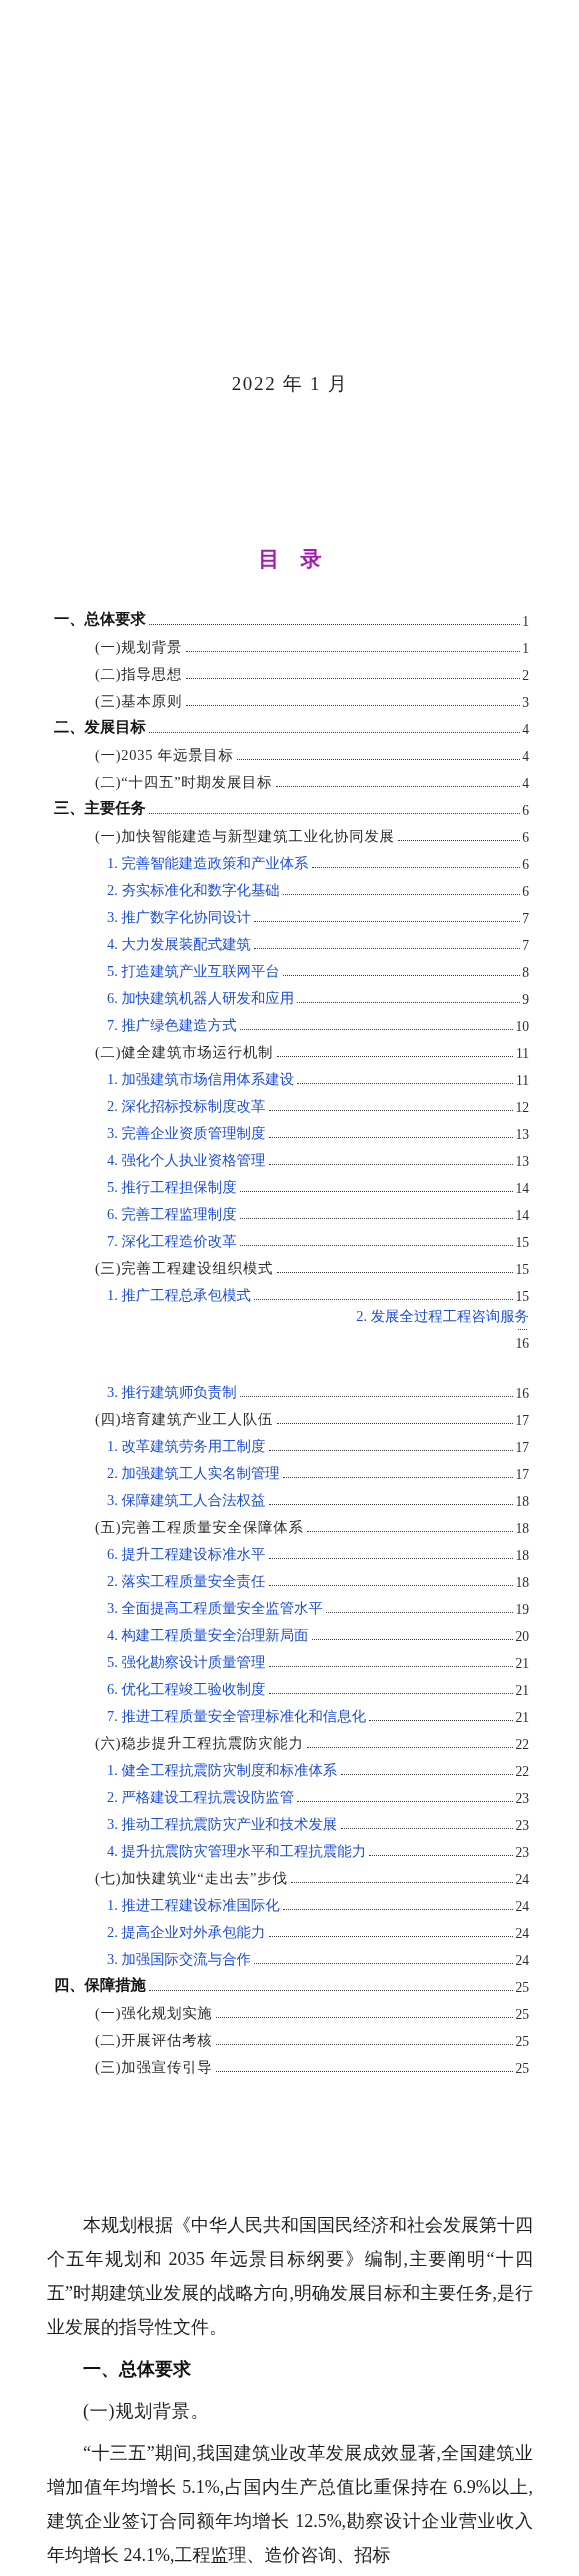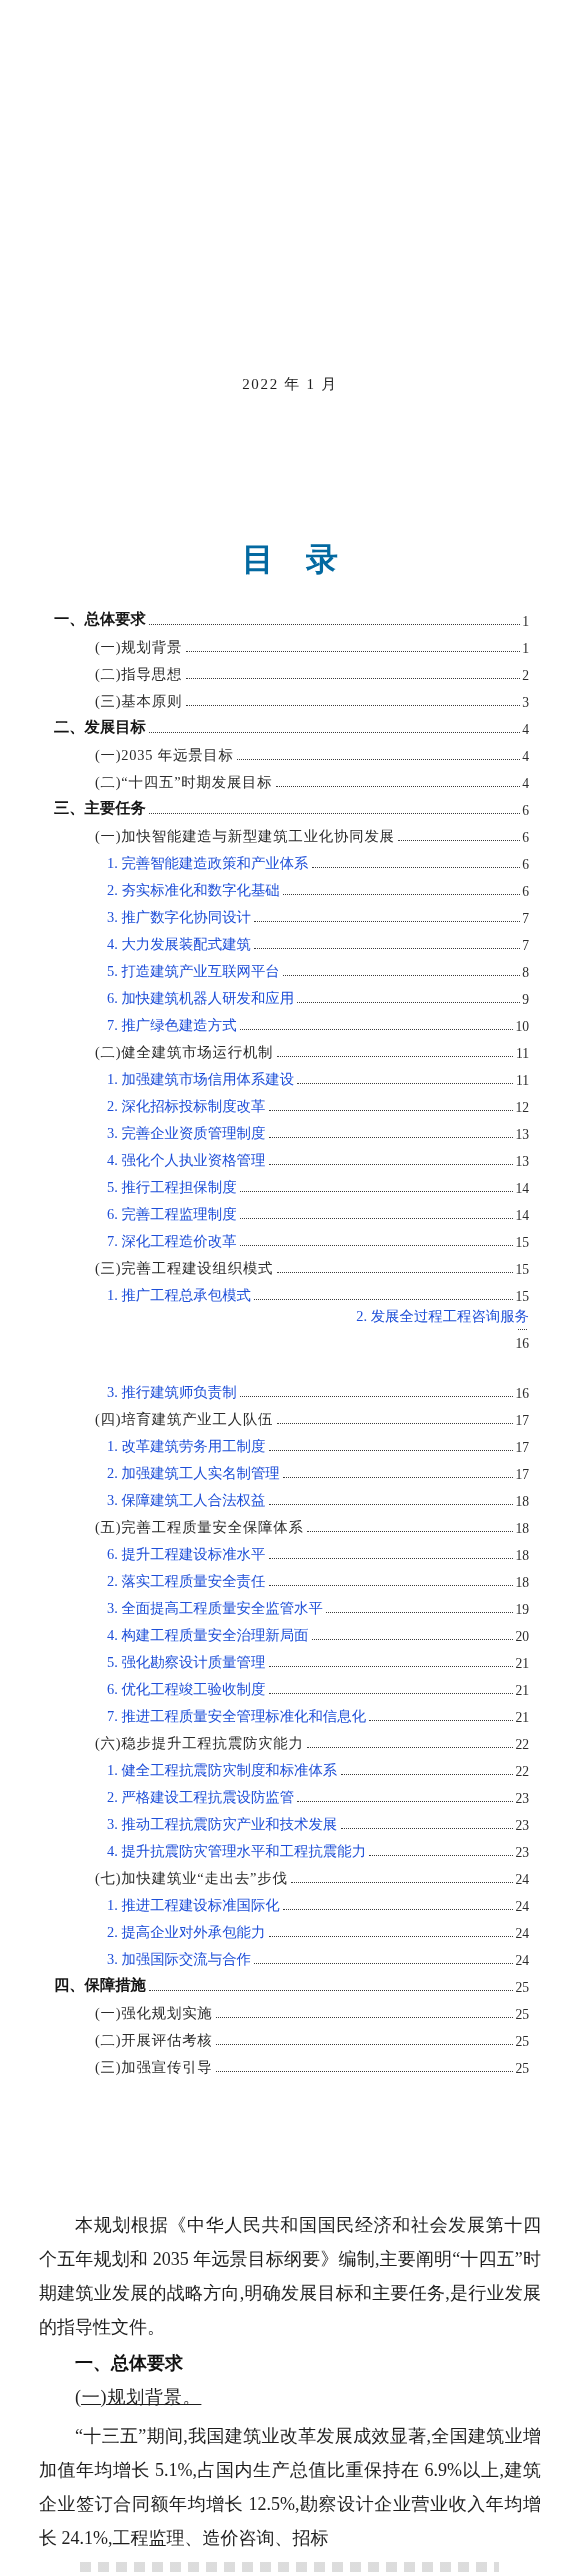--- a/index.html
+++ b/index.html
@@ -8,33 +8,33 @@
     width: 580px;
     height: 2576px;
     overflow: hidden;
     background: #ffffff;
     color: #222;
     font-family: "Liberation Serif", "DejaVu Serif", serif;
   }
   .date-line {
     margin-top: 372px;
     text-align: center;
-    font-size: 15px;
+    font-size: 19px;
     line-height: 24px;
     color: #1f1f1f;
     letter-spacing: 1.7px;
   }
   .toc-title {
     margin: 146px 0 0 0;
     text-align: center;
     font-family: "Liberation Sans", "DejaVu Sans", sans-serif;
     font-weight: bold;
-    font-size: 32px;
+    font-size: 21px;
     line-height: 34px;
-    color: #0369a1;
+    color: #a21caf;
   }
   .toc {
     margin-top: 29px;
     padding: 0 51px 0 54px;
   }
   .toc-row {
     height: 27px;
     display: flex;
     align-items: flex-end;
     white-space: nowrap;
@@ -68,30 +68,30 @@
   .toc-row.lvl3 .toc-label { font-size: 14.4px; }
   .toc-row.page-break { margin-bottom: 43px; flex-direction: column; }
   .body-section {
     margin-top: 129px;
     padding: 0 39px;
     font-size: 18px;
     line-height: 34px;
     color: #1e1e1e;
     text-align: justify;
   }
-  .body-section p { margin: 0; }
+  .body-section p { margin: 8px; }
   .para { text-indent: 2em; }
   .h-l1 {
     margin-top: 1.7px !important;
     padding-left: 2em;
     font-family: "Liberation Sans", "DejaVu Sans", sans-serif;
     font-weight: bold;
     color: #131313;
   }
-  .h-l2 { padding-left: 2em; letter-spacing: 0.8px; text-decoration: underline; }
+  .h-l2 { padding-left: 2em; letter-spacing: 0.8px; }
   .para2 { margin-top: 5.1px !important; }
   .ghost-line {
     height: 9.3px;
     margin: 7.6px 42px 0 41px;
     background: repeating-linear-gradient(90deg,
       rgba(90,90,90,0.38) 0 11px, rgba(0,0,0,0) 11px 18px);
     opacity: 0.55;
   }
 </style>
 </head>

